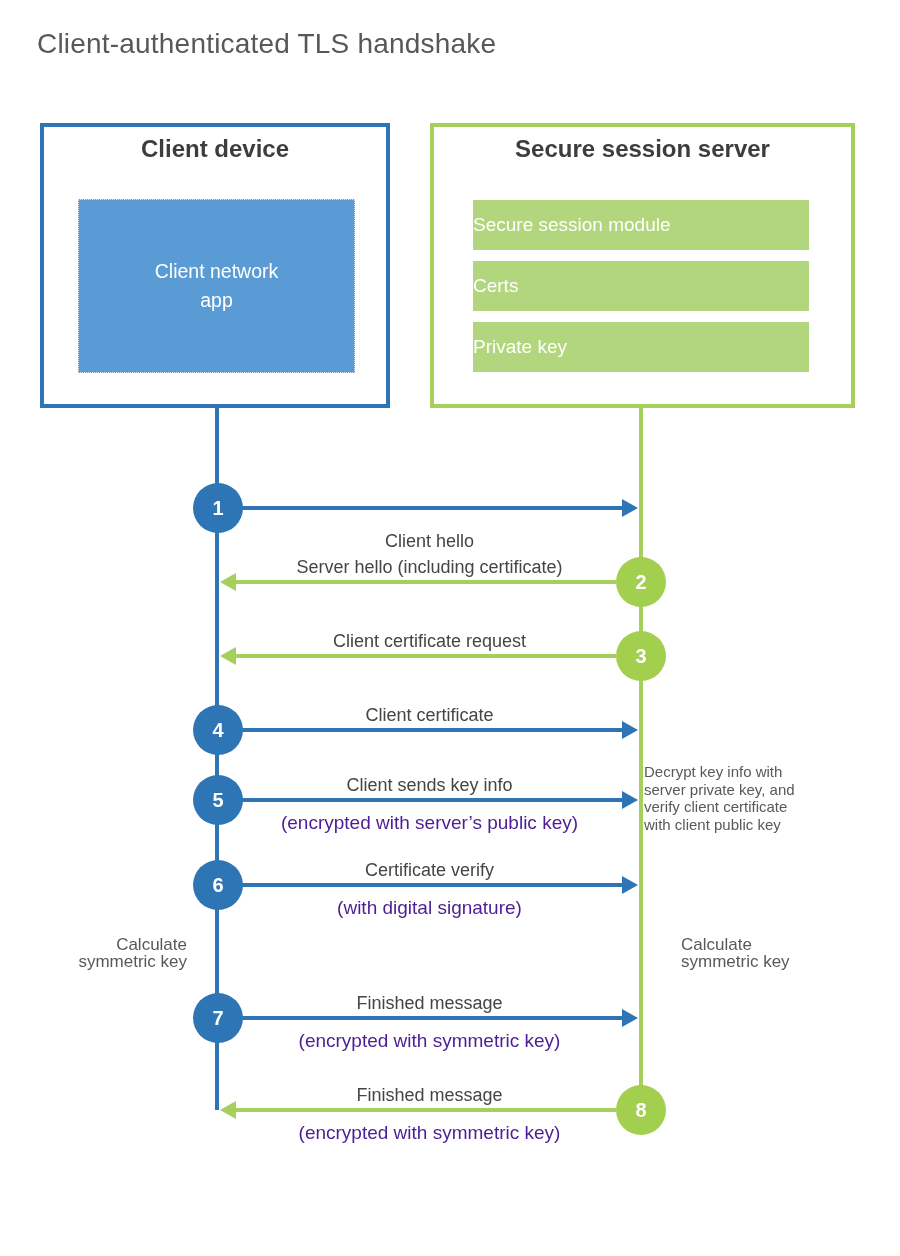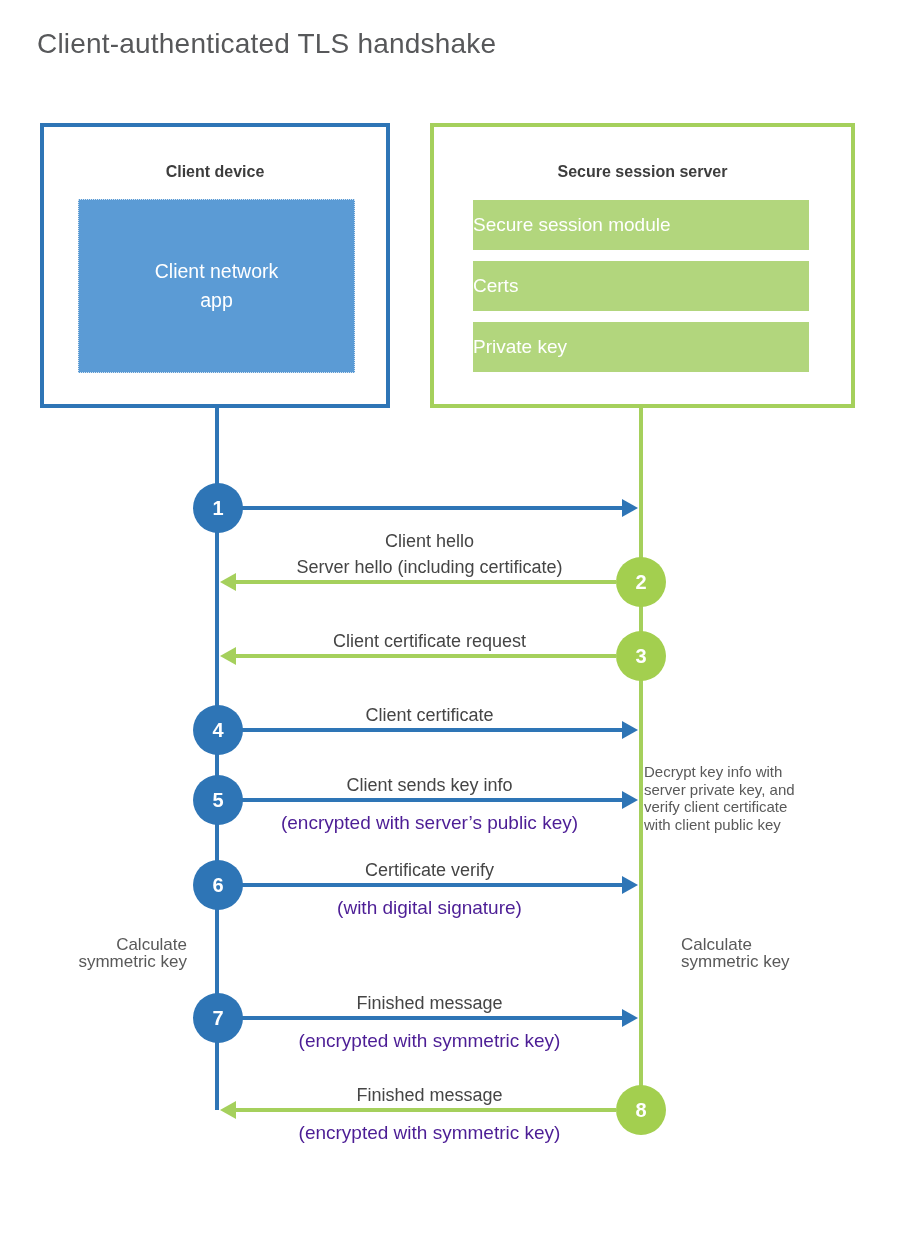--- a/index.html
+++ b/index.html
@@ -8,21 +8,21 @@
     font-family:"Liberation Sans","DejaVu Sans",sans-serif;
   }
   .page-title{
     position:absolute;left:37px;top:28px;font-size:28px;font-weight:300;
     color:#57585a;letter-spacing:.2px;
   }
   
   .actor-box{position:absolute;top:123px;height:285px;background:#fff;box-sizing:border-box;}
   .client-box{left:40px;width:350px;border:4px solid #2e75b6;}
   .server-box{left:430px;width:425px;border:4px solid #a5d05c;}
-  .box-title{margin-top:36px;text-align:center;font-size:16px;font-weight:bold;color:#3d3d3d;}
+  .box-title{margin-top:8px;text-align:center;font-size:24px;font-weight:bold;color:#3d3d3d;}
   .app-box{
     position:absolute;left:78px;top:199px;width:277px;height:174px;background:#5b9bd5;
     border:1px dotted rgba(255,255,255,.75);box-sizing:border-box;
     display:flex;align-items:center;justify-content:center;text-align:center;
   }
   .app-text{color:#fff;font-size:19.5px;line-height:29px;}
   .app-text span{display:block;}
   .module-bar{
     position:absolute;left:473px;width:336px;height:50px;background:#b2d67d;
     color:#fff;font-size:19px;text-align:left;line-height:50px;

